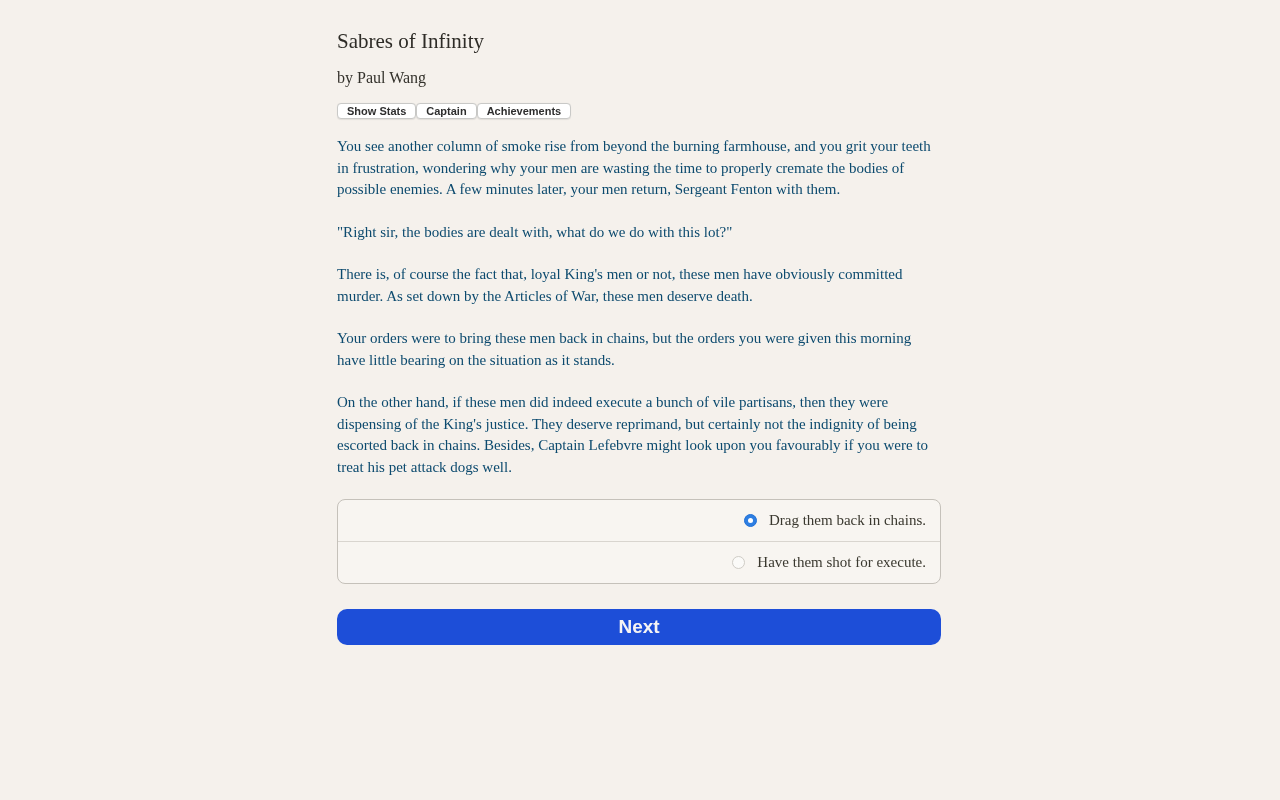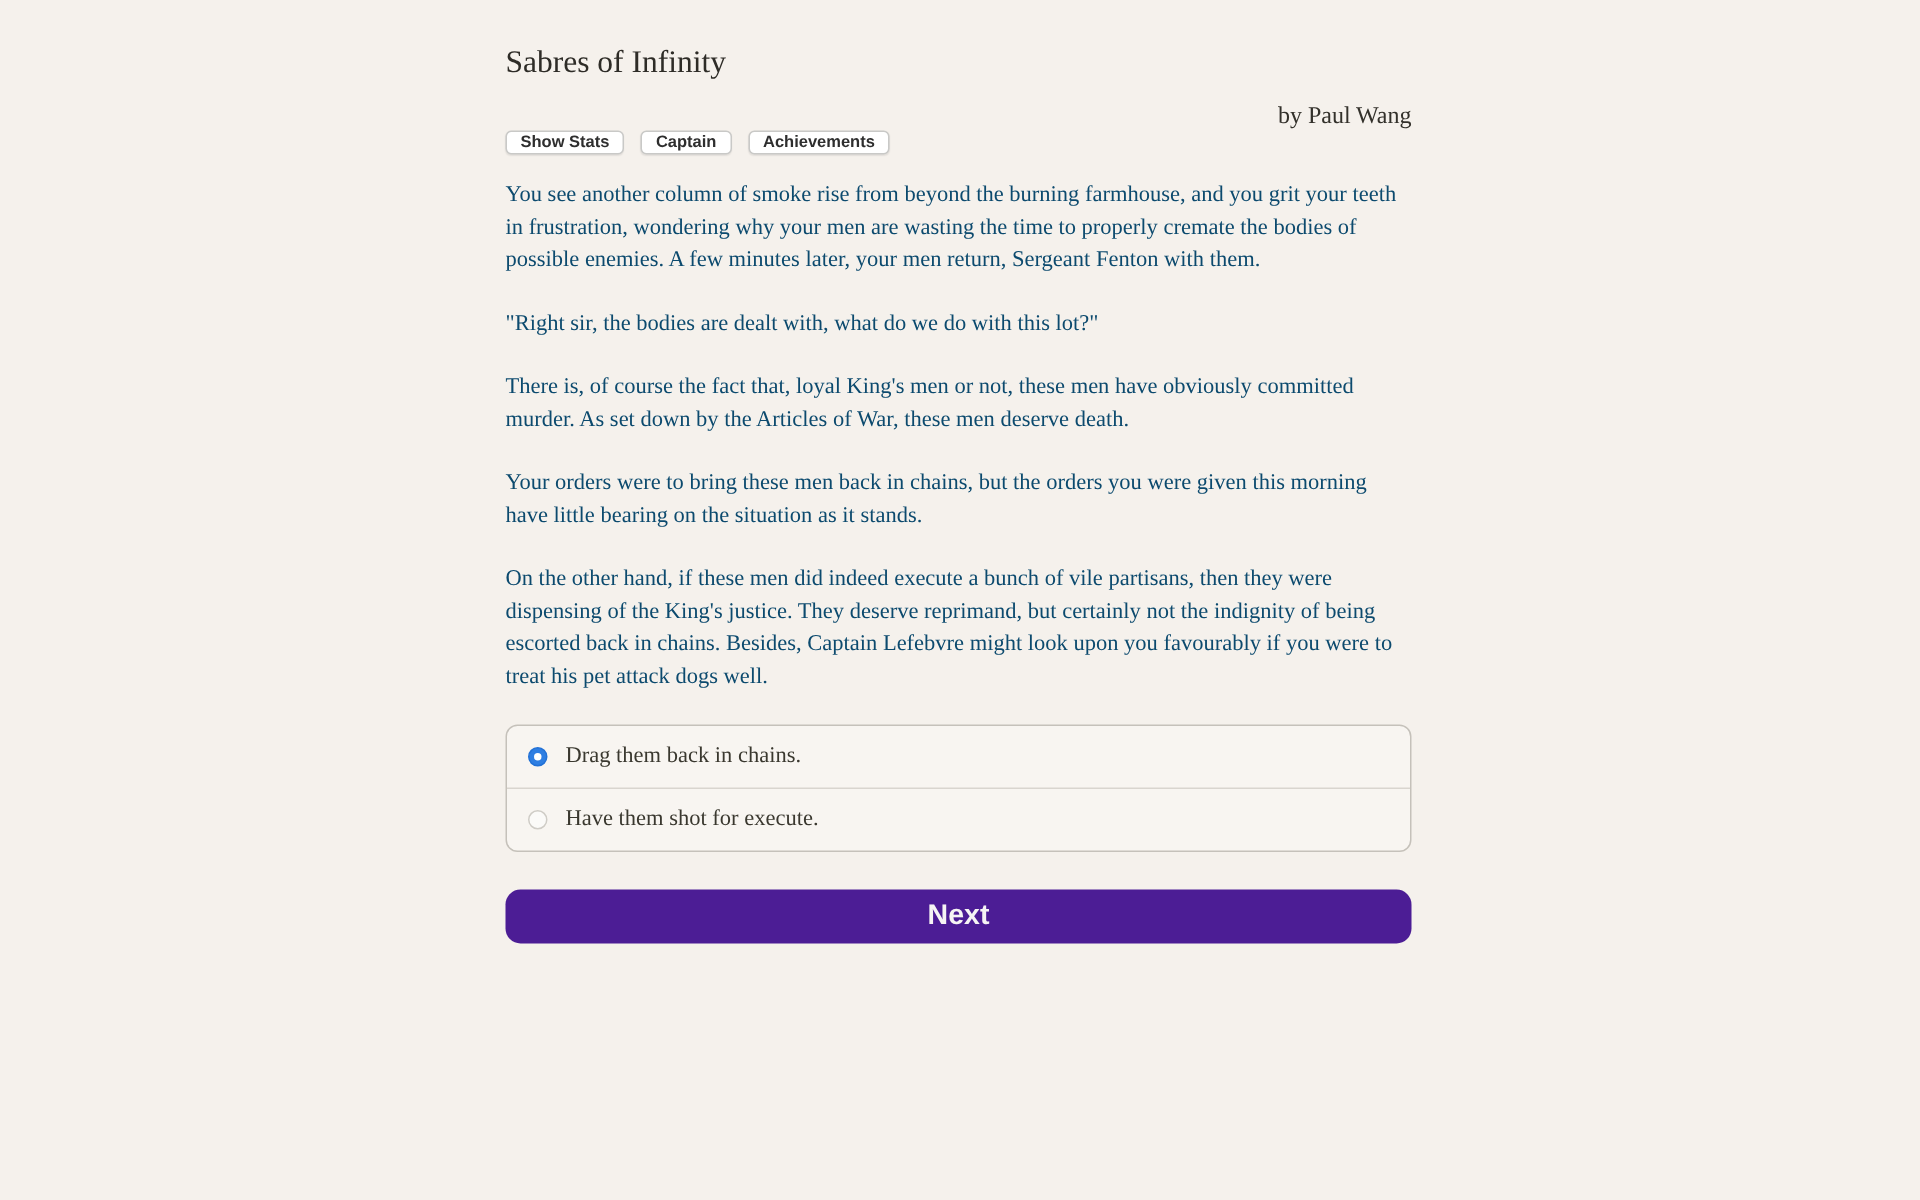--- a/index.html
+++ b/index.html
@@ -18,26 +18,24 @@
   .title {
     font-size: 21px;
     font-weight: 500;
     color: #2e2c27;
     line-height: 1.25;
   }
   .author {
     font-size: 16px;
     color: #33312b;
     margin-top: 15px;
-    text-align: right;
   }
   .toolbar {
     display: flex;
-    gap: 11px;
-    margin-top: 0;
+    margin-top: 16px;
   }
   .toolbar button {
     font-family: "Liberation Sans", sans-serif;
     font-size: 11px;
     font-weight: bold;
     color: #2e2e2e;
     background: #ffffff;
     border: 1px solid #c9c9c7;
     border-radius: 4px;
     padding: 2px 9px 3px 9px;
@@ -60,20 +58,21 @@
     border-radius: 8px;
     overflow: hidden;
   }
   .choice-row {
     display: flex;
     align-items: center;
     gap: 12px;
     padding: 10px 14px;
     border-top: 1px solid #d9d5cf;
     cursor: pointer;
+    justify-content: flex-end;
   }
   .choice-row:first-child { border-top: none; }
   .radio {
     width: 13px; height: 13px;
     border-radius: 50%;
     background: #fbfaf8;
     border: 1px solid #cfccc6;
     flex: 0 0 auto;
     position: relative;
   }
@@ -93,21 +92,21 @@
   .choice-label {
     font-size: 15px;
     line-height: 21px;
     color: #3a382f;
   }
   .next-btn {
     display: block;
     width: 604px;
     height: 36px;
     margin-top: 25px;
-    background: #4c1d95;
+    background: #1d4ed8;
     border: none;
     border-radius: 10px;
     color: #f6f4f4;
     font-family: "Liberation Sans", sans-serif;
     font-size: 19px;
     font-weight: bold;
     text-align: center;
     cursor: pointer;
   }
 </style>

